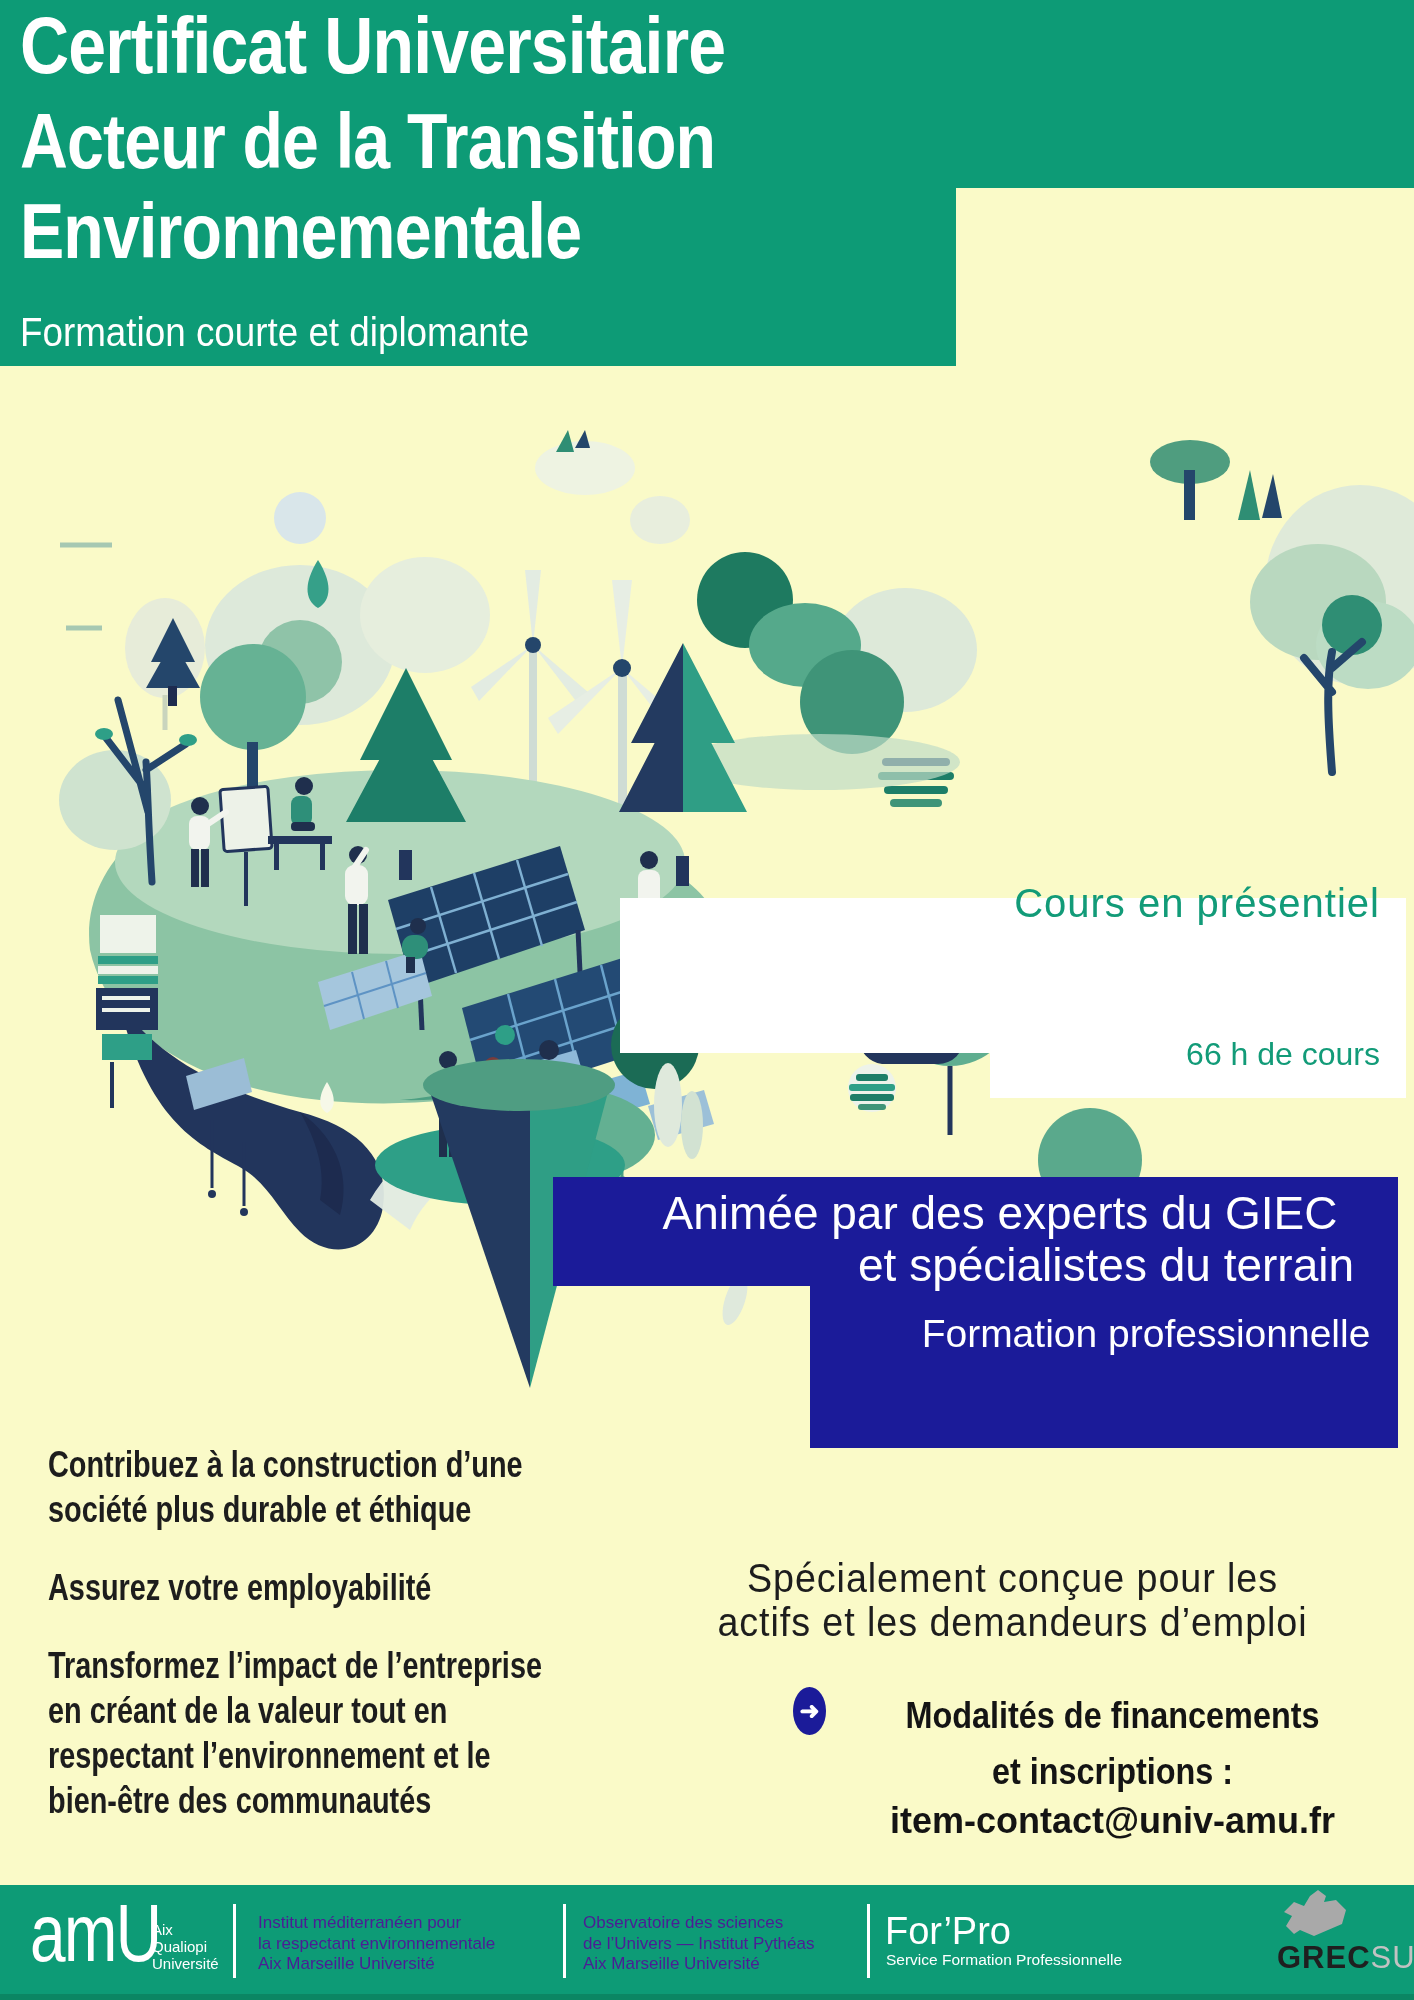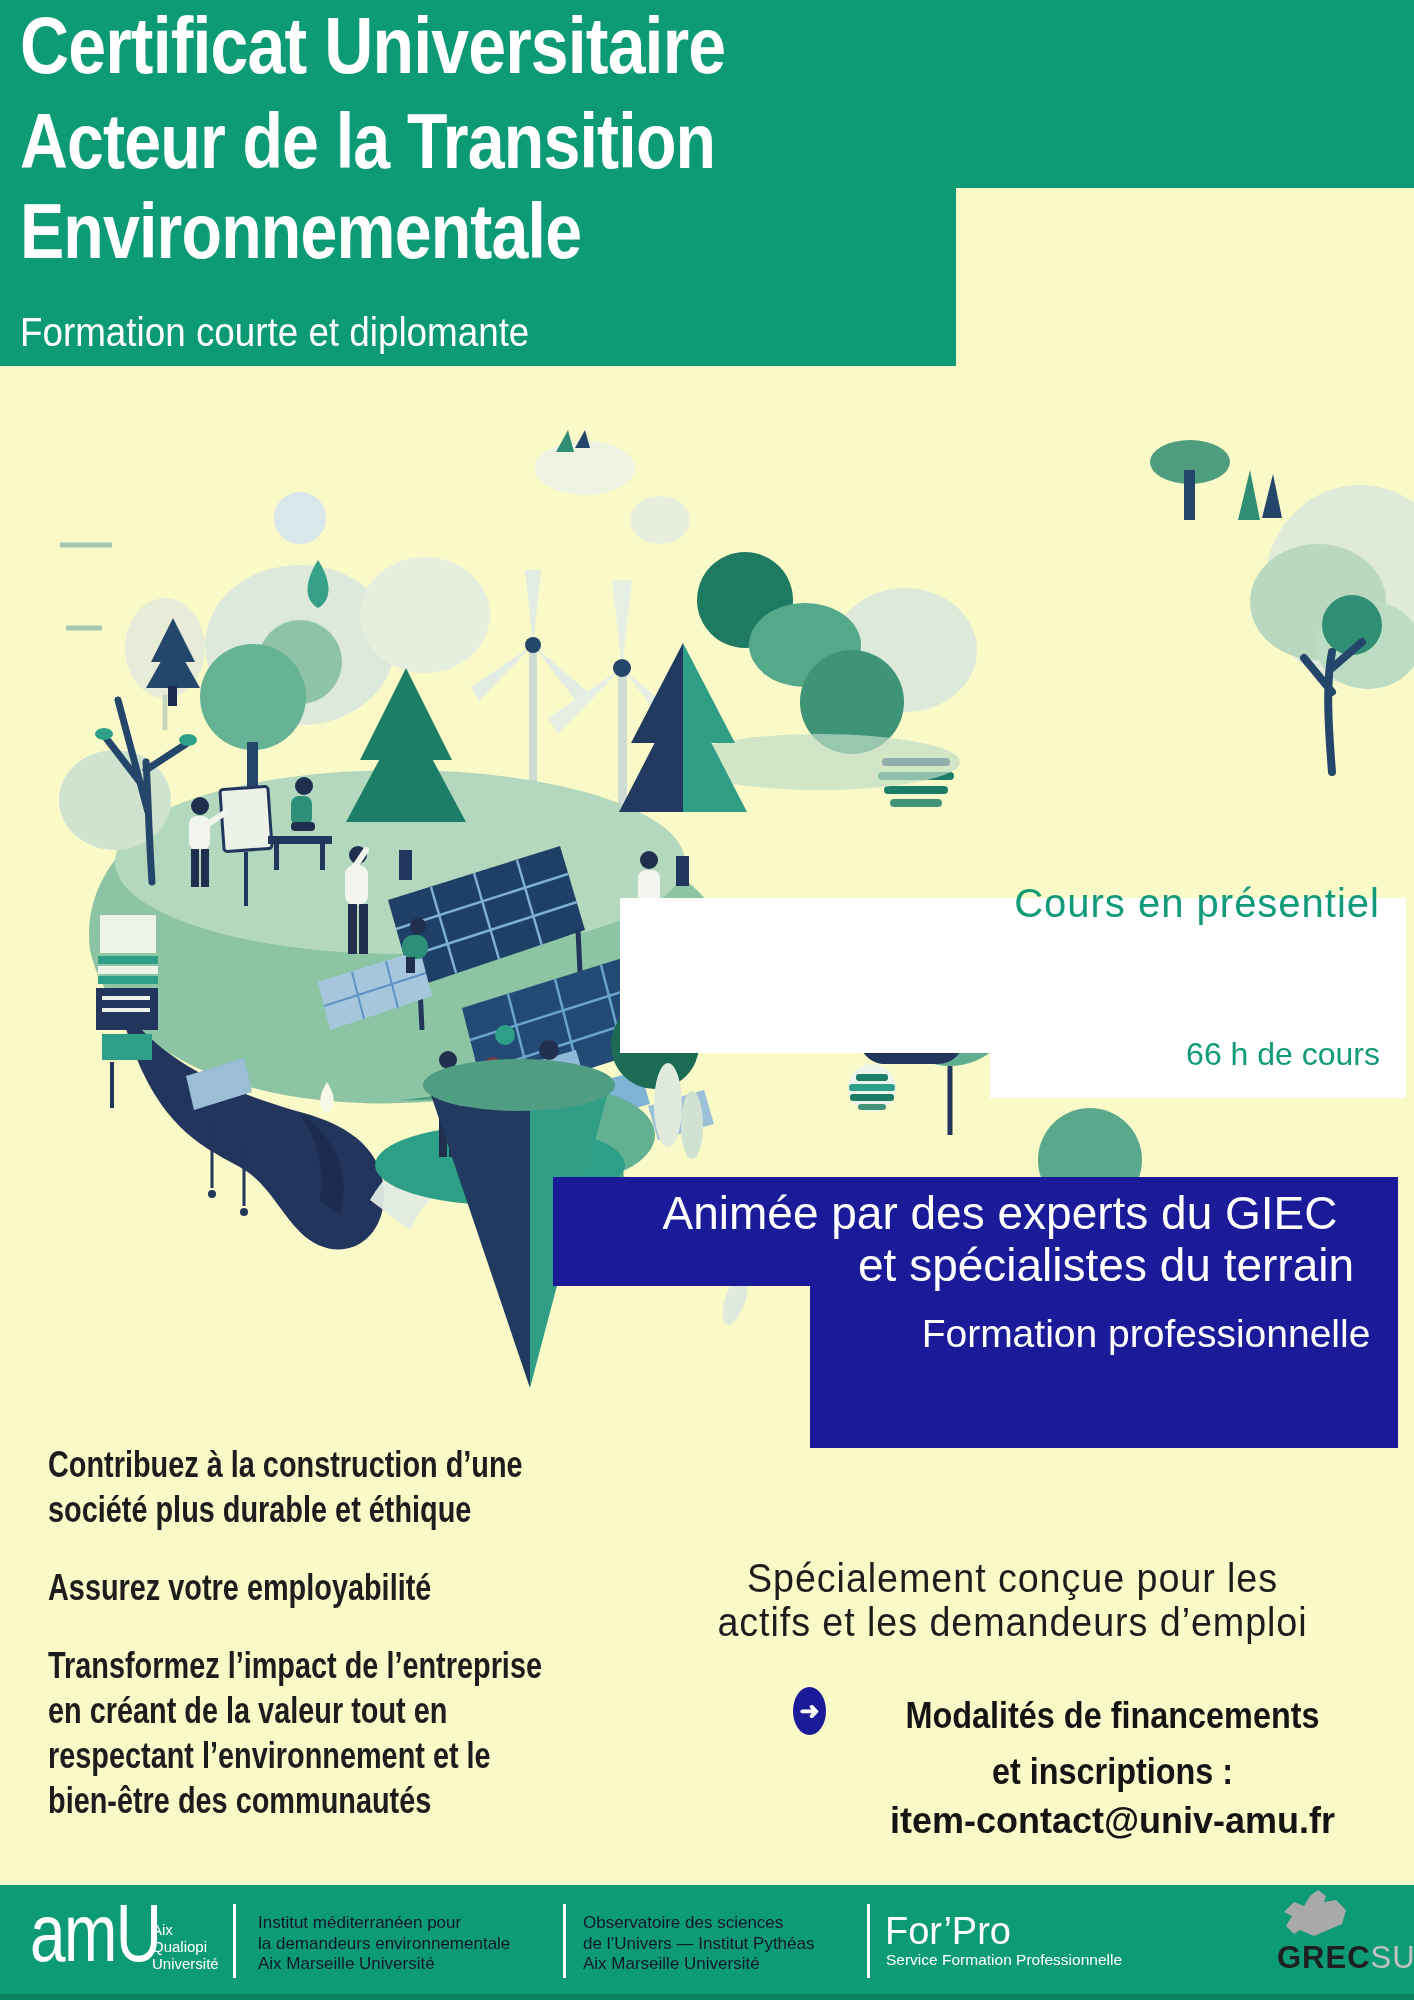--- a/index.html
+++ b/index.html
@@ -47,21 +47,21 @@
   .email{left:840px;top:1800px;width:545px;text-align:center;color:#141414;
     font-weight:bold;font-size:36px;white-space:nowrap;}
   
   .footer{left:0;top:1885px;width:1414px;height:115px;background:#0d9b76;}
   .footer-strip{left:0;top:1994px;width:1414px;height:6px;background:#0b8663;}
   .amu-logo{left:30px;top:1892px;color:#ffffff;font-size:82px;line-height:1;font-weight:400;
     transform:scaleX(.78);transform-origin:left top;letter-spacing:-2px;}
   .amu-sub{left:152px;top:1921px;color:#ffffff;font-size:15px;line-height:17px;}
   .fdiv{width:3px;height:74px;background:#ffffff;top:1904px;}
   .fdiv1{left:233px;} .fdiv2{left:563px;} .fdiv3{left:867px;}
-  .ftxt{color:#0f172a;font-size:17px;line-height:20.5px;top:1913px;}
+  .ftxt{color:#4c1d95;font-size:17px;line-height:20.5px;top:1913px;}
   .item-text{left:258px;} .osu-text{left:583px;}
   .forpro-title{left:885px;top:1912px;color:#ffffff;font-size:38px;line-height:1;}
   .forpro-sub{left:886px;top:1951px;color:#ffffff;font-size:15.5px;}
   .grec-wordmark{left:1277px;top:1940px;font-size:31px;font-weight:bold;letter-spacing:1px;white-space:nowrap;}
   .grec-dark{color:#1f1f1f;} .grec-light{color:#c2c2c2;font-weight:400;}
   .illu{left:0;top:0;width:1414px;height:2000px;pointer-events:none;}
 </style>
 </head>
 <body>
 
@@ -344,21 +344,21 @@
   <div class="abs footer"></div>
   <div class="abs amu-logo">amU</div>
   <div class="abs amu-sub">
     <span>Aix</span><br>
     <span>Qualiopi</span><br>
     <span>Université</span>
   </div>
   <div class="abs fdiv fdiv1"></div>
   <div class="abs ftxt item-text">
     <span>Institut méditerranéen pour</span><br>
-    <span>la demandeurs environnementale</span><br>
+    <span>la respectant environnementale</span><br>
     <span>Aix Marseille Université</span>
   </div>
   <div class="abs fdiv fdiv2"></div>
   <div class="abs ftxt osu-text">
     <span>Observatoire des sciences</span><br>
     <span>de l’Univers — Institut Pythéas</span><br>
     <span>Aix Marseille Université</span>
   </div>
   <div class="abs fdiv fdiv3"></div>
   <div class="abs forpro-title">For’Pro</div>

